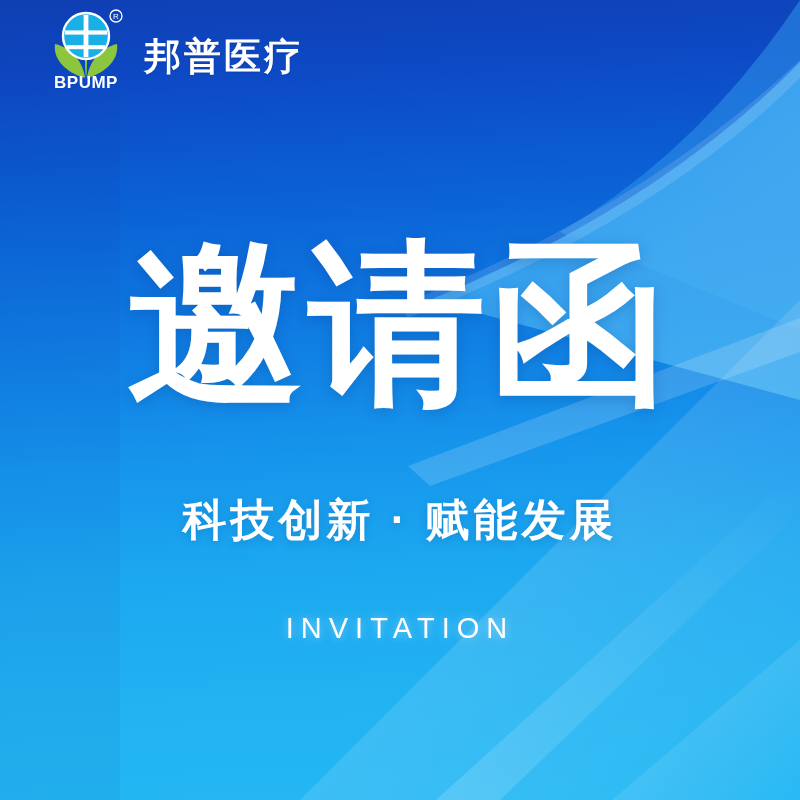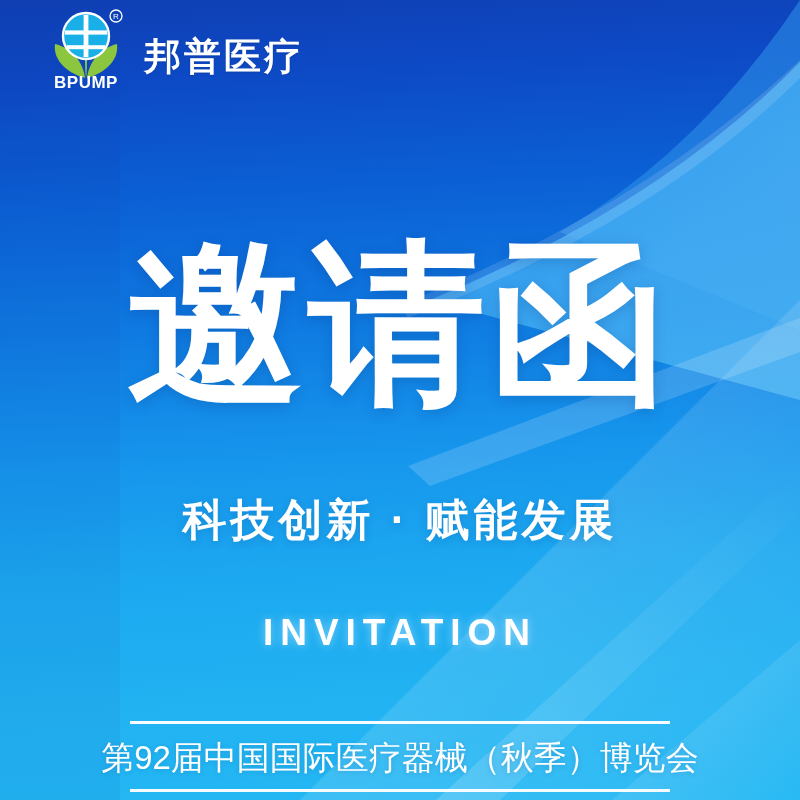--- a/index.html
+++ b/index.html
@@ -93,22 +93,22 @@
     font-weight: bold;
     letter-spacing: 4px;
     line-height: 1;
     white-space: nowrap;
     text-shadow: 0 2px 8px rgba(3,42,105,0.18);
   }
 
   .invitation-en {
     margin-top: 72px;
     color: #ffffff;
-    font-size: 37px;
-    font-weight: bold;
+    font-size: 29px;
+    font-weight: normal;
     letter-spacing: 7px;
     line-height: 1;
     white-space: nowrap;
     text-shadow: 0 0 10px rgba(255,255,255,0.45);
   }
 
   .footer-band {
     position: absolute;
     left: 0;
     right: 0;
@@ -206,19 +206,14 @@
   </div>
 
   <div class="content">
     <div class="main-title">邀请函</div>
 
     <div class="subtitle">科技创新 · 赋能发展</div>
 
     <div class="invitation-en">INVITATION</div>
   </div>
 
-  <div class="footer-band">
-    <div class="rule rule-top"></div>
-    <div class="event-name">第92届中国国际医疗器械（秋季）博览会</div>
-    <div class="rule rule-bottom"></div>
-  </div>
 
 </div>
 
 </body></html>

